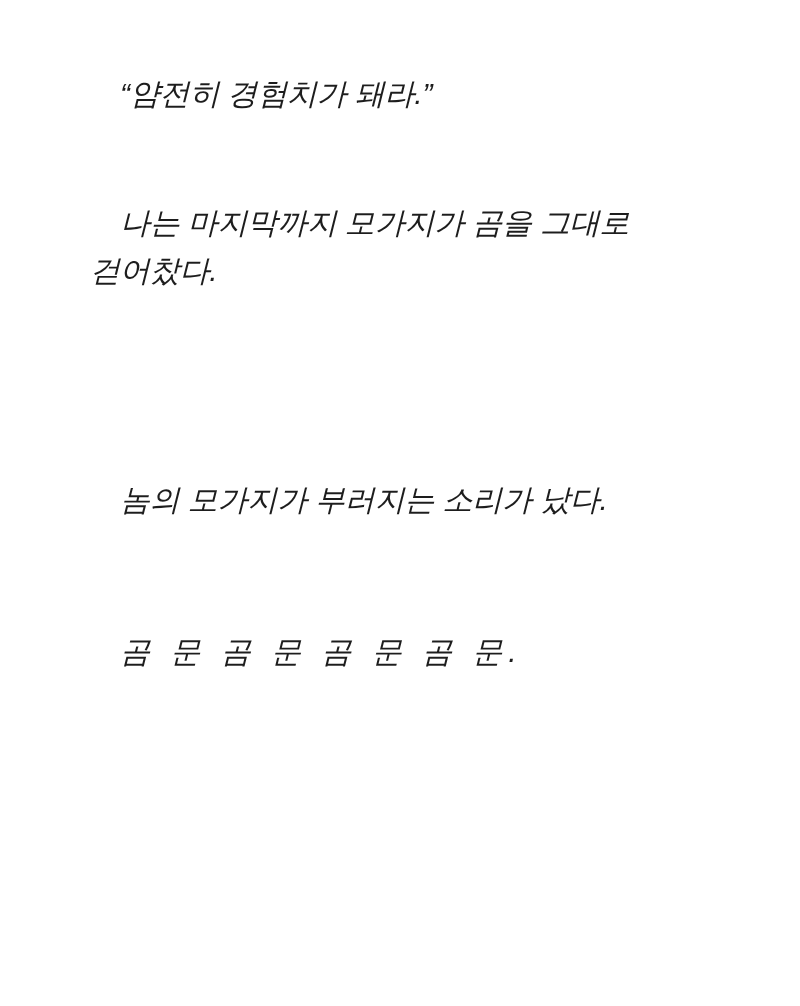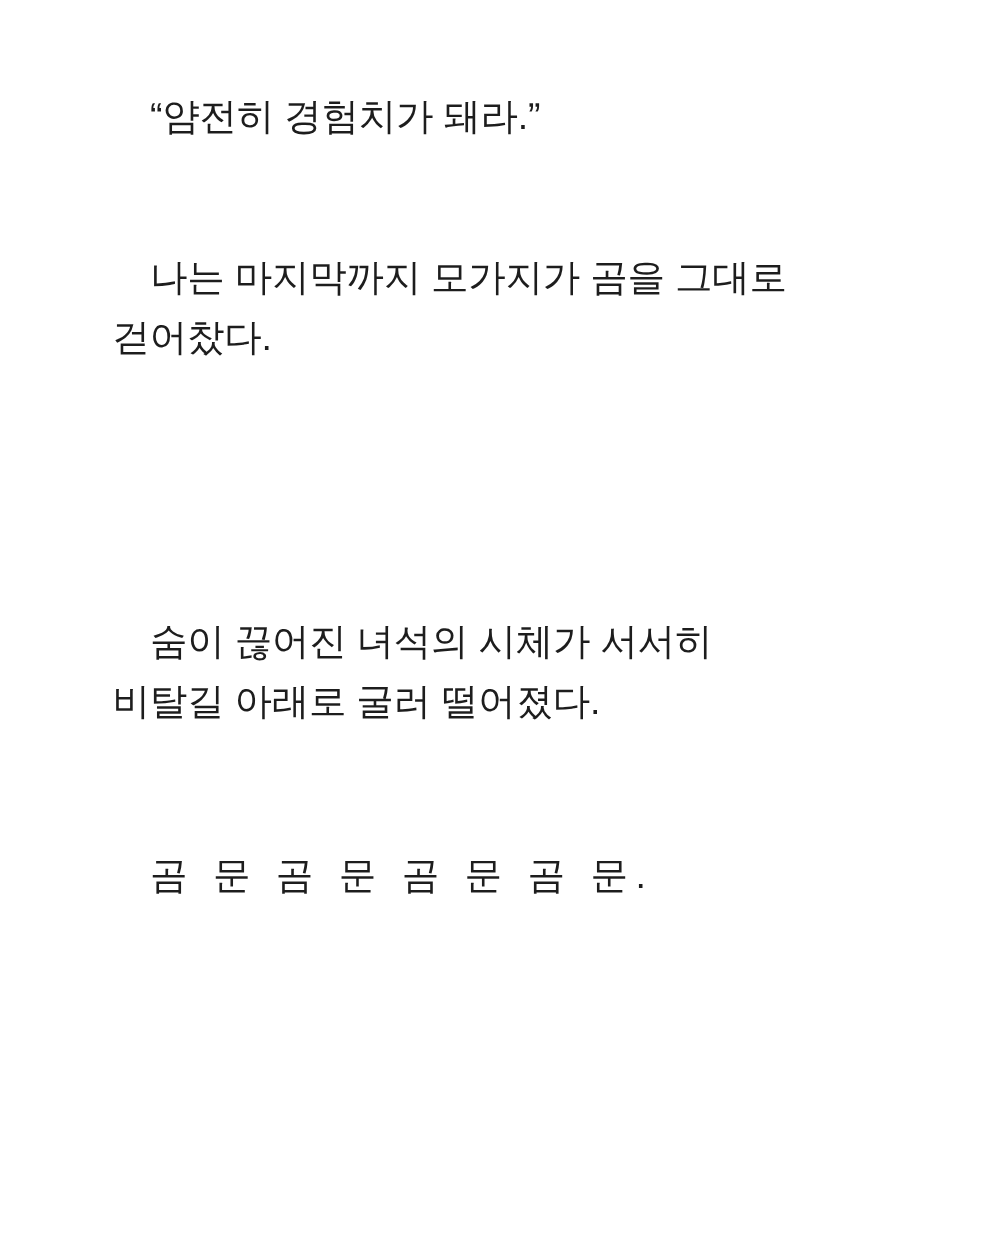--- a/index.html
+++ b/index.html
@@ -14,20 +14,21 @@
     color: #1a1a1a;
     overflow: hidden;
   }
   .page {
     width: 760px;
     height: 1006px;
     box-sizing: border-box;
     padding: 70px 114px 0 90px;
     background: #ffffff;
     position: relative;
+    font-style: italic;
   }
   .para {
     font-size: 30px;
     line-height: 1.62;
     letter-spacing: -0.2px;
     color: #1d1d1d;
     white-space: pre-wrap;
     word-break: keep-all;
   }
   .para.indent {
@@ -49,22 +50,22 @@
 
   <div class="gap-m"></div>
 
   <div class="para indent">나는 마지막까지 모가지가 곰을 그대로 걷어찼다.</div>
 
   <div class="gap-l"></div>
 
 
   <div class="gap-l"></div>
 
+  <div class="para indent">놈의 모가지가 부러지는 소리가 났다.</div>
 
   <div class="gap-xs"></div>
 
-  <div class="para indent">숨이 끊어진 녀석의 시체가 서서히 비탈길 아래로 굴러 떨어졌다.</div>
 
   <div class="gap-l"></div>
 
   <div class="para indent spaced">곰 문 곰 문 곰 문 곰 문.</div>
 
 </div>
 
 </body></html>

